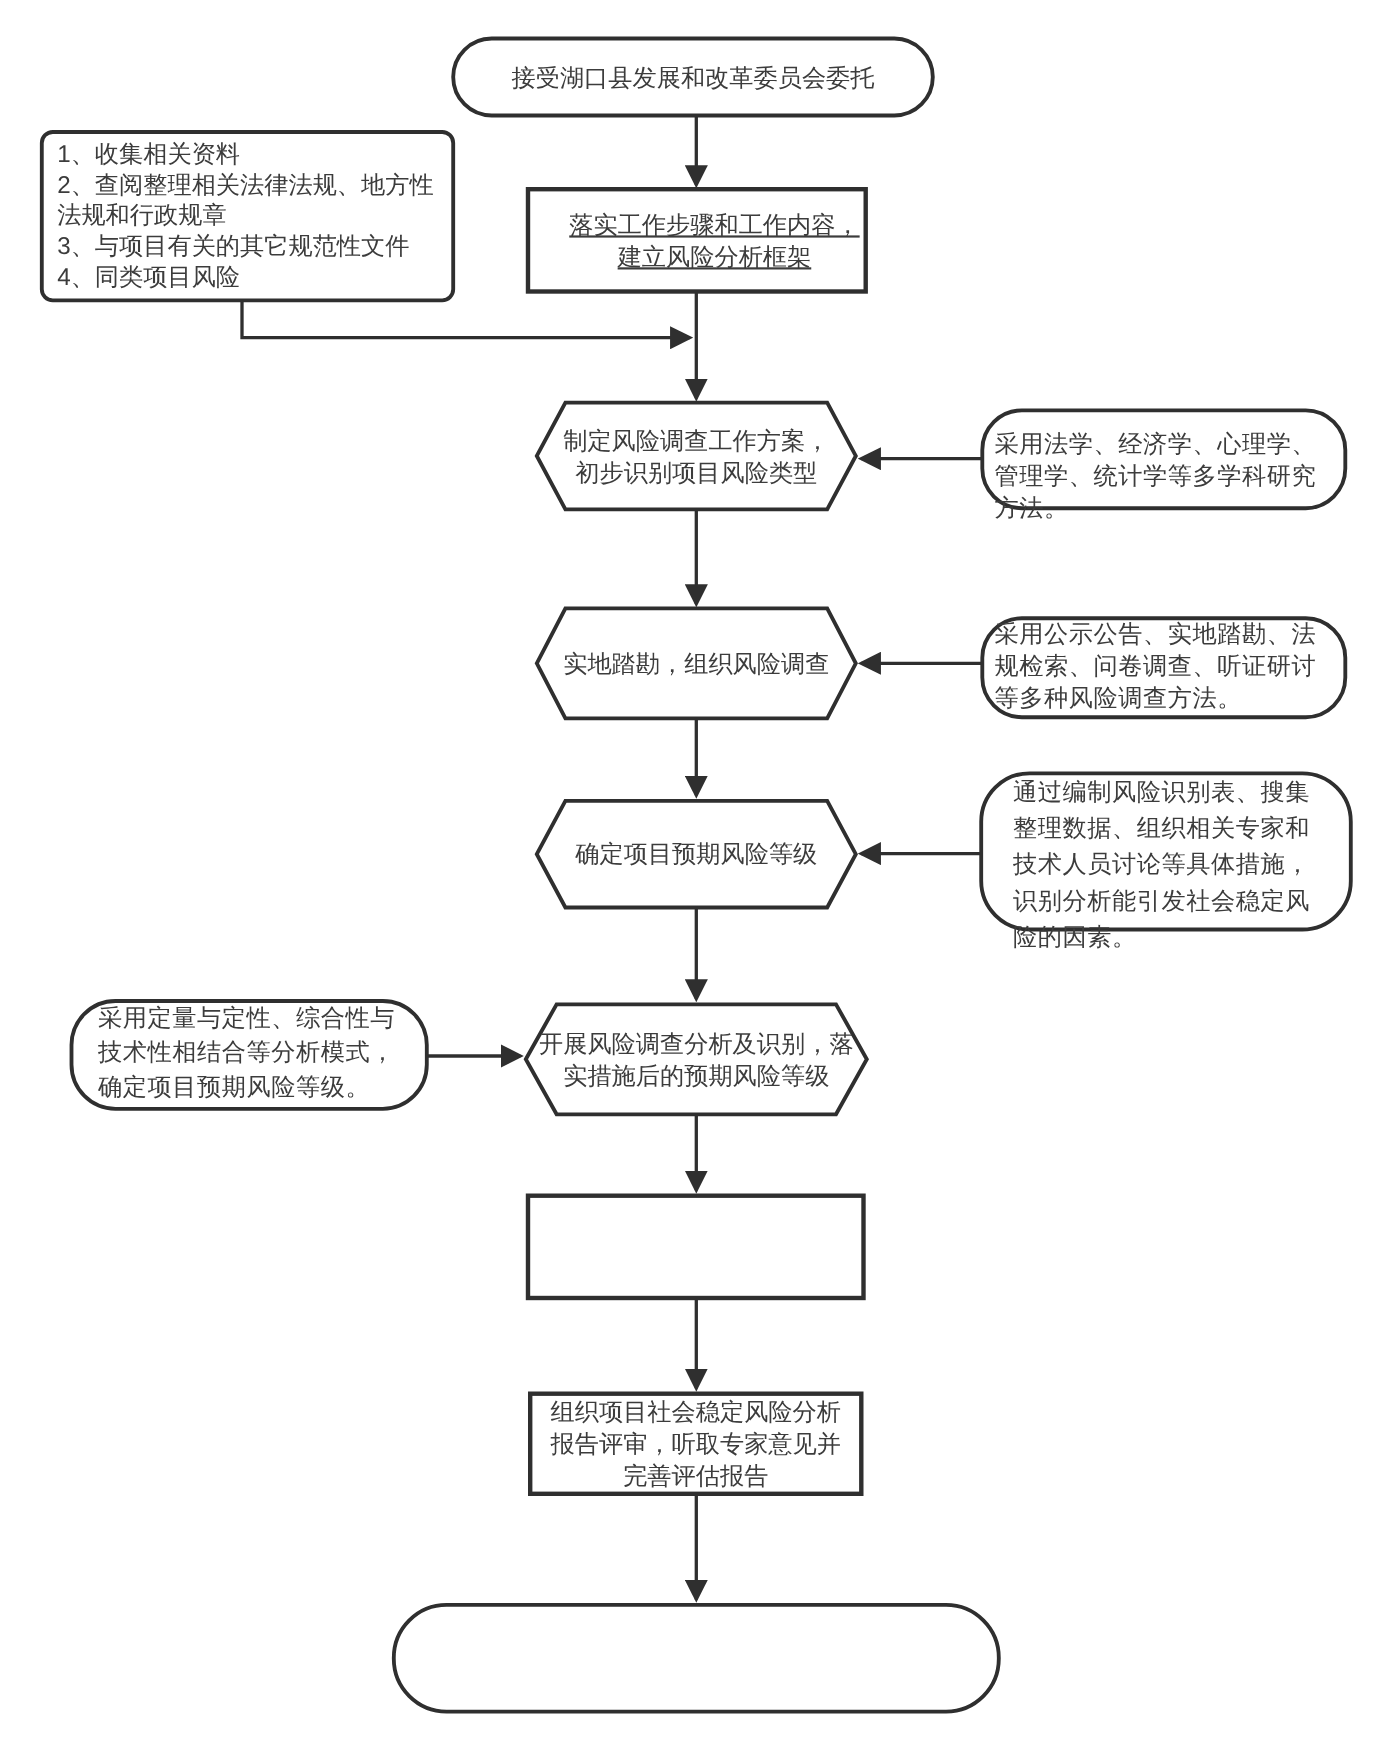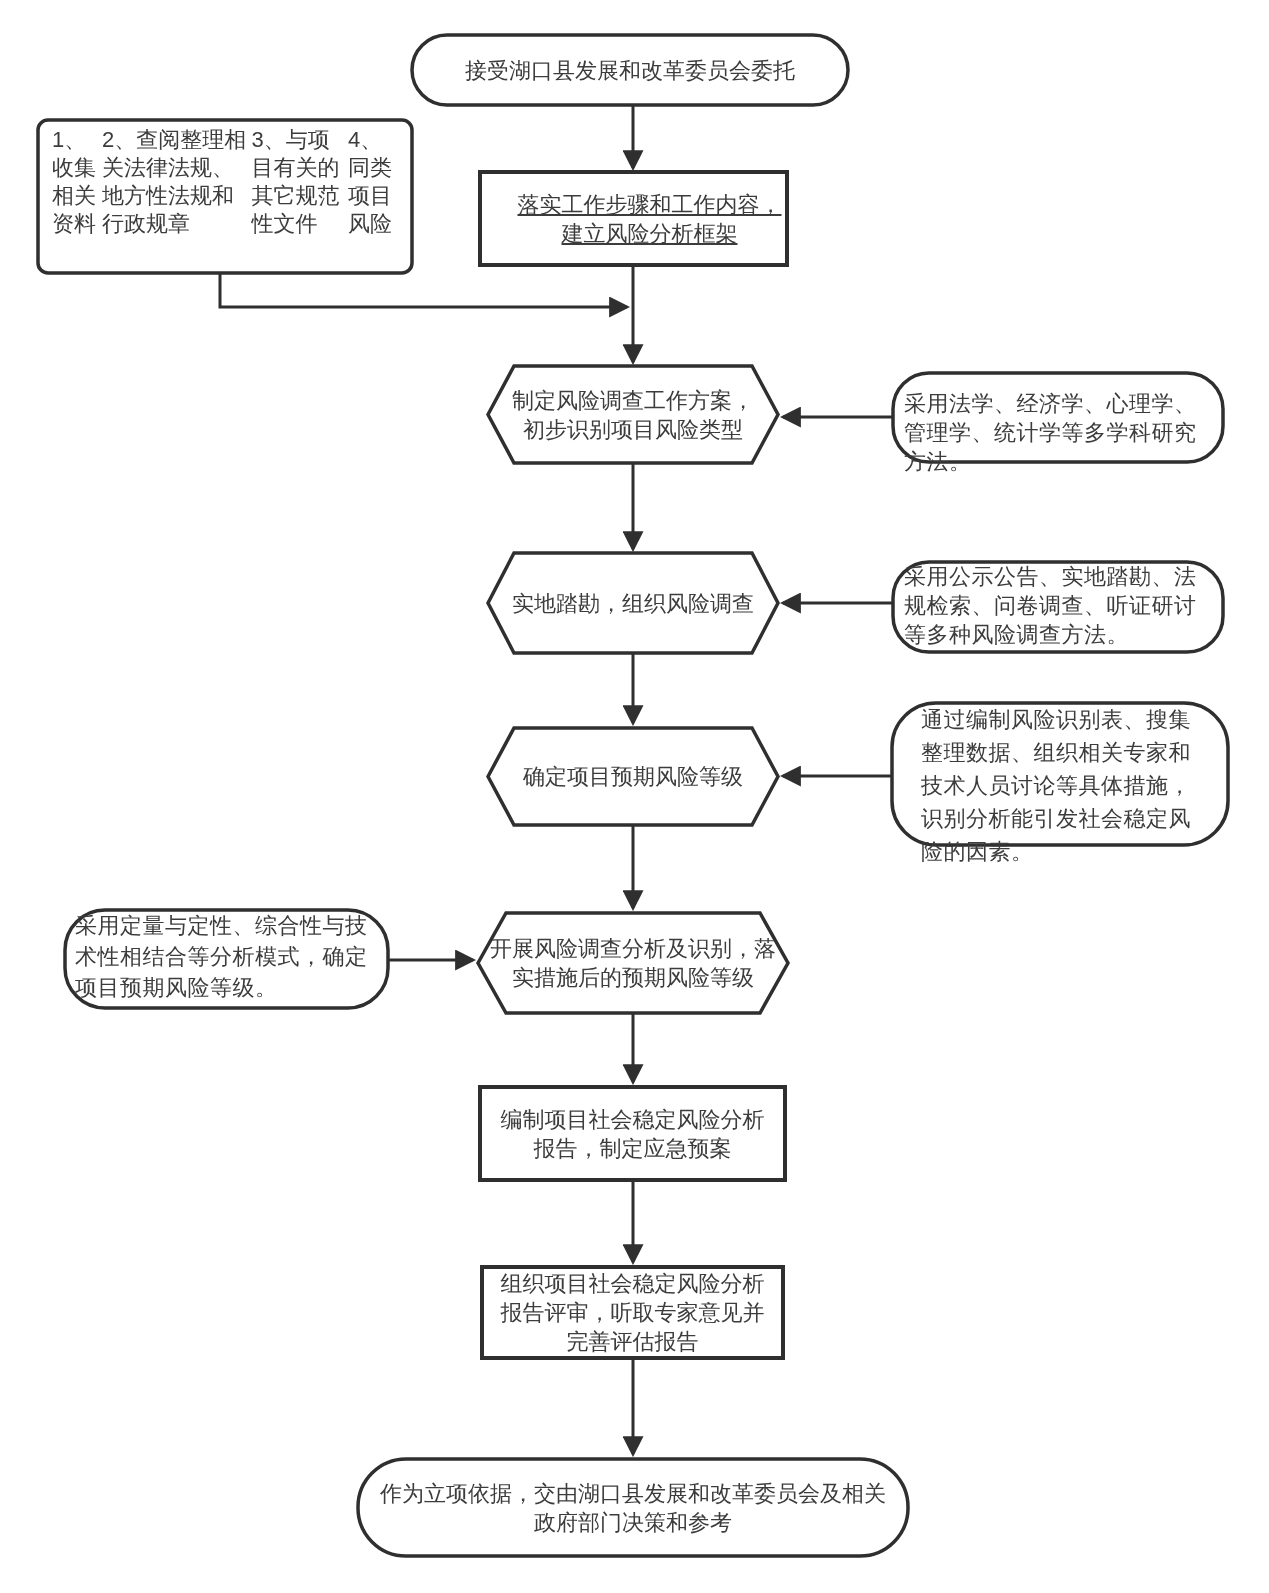--- a/index.html
+++ b/index.html
@@ -1,21 +1,21 @@
 <!DOCTYPE html>
 <html><head>
 <meta charset="utf-8">
 <style>
   html,body{margin:0;padding:0;background:#ffffff;}
   body{font-family:"Liberation Sans","DejaVu Sans",sans-serif;}
   #canvas{position:relative;width:1269px;height:1593px;background:#ffffff;overflow:hidden;}
   #shape-layer{position:absolute;left:0;top:0;width:1269px;height:1593px;}
   .txt{position:absolute;color:#3c3c3c;font-size:22px;line-height:29px;z-index:2;}
   .center{display:flex;flex-direction:column;align-items:center;justify-content:center;text-align:center;}
-  .leftalign{display:flex;justify-content:flex-end;text-align:left;box-sizing:border-box;}
+  .leftalign{display:flex;flex-direction:column;justify-content:flex-start;text-align:left;box-sizing:border-box;}
   .note{letter-spacing:0.5px;}
 </style>
 </head>
 <body>
 
 <div id="canvas">
 
   <svg id="shape-layer" viewBox="0 0 1269 1593" xmlns="http://www.w3.org/2000/svg">
     <defs>
       <marker id="arrow" viewBox="0 0 10 10" refX="8.5" refY="5" markerWidth="7" markerHeight="7" orient="auto-start-reverse">
@@ -81,45 +81,37 @@
 
   <div class="txt center" style="left:488px;top:728px;width:290px;height:97px;">
     <div>确定项目预期风险等级</div>
   </div>
 
   <div class="txt center" style="left:478px;top:913px;width:310px;height:100px;">
     <div>开展风险调查分析及识别，落</div>
     <div>实措施后的预期风险等级</div>
   </div>
 
-  <div class="txt center" style="left:480px;top:1087px;width:305px;height:93px;">
-    <div>编制项目社会稳定风险分析</div>
-    <div>报告，制定应急预案</div>
-  </div>
 
   <div class="txt center" style="left:482px;top:1267px;width:301px;height:91px;">
     <div>组织项目社会稳定风险分析</div>
     <div>报告评审，听取专家意见并</div>
     <div>完善评估报告</div>
   </div>
 
-  <div class="txt center" style="left:358px;top:1459px;width:550px;height:97px;">
-    <div>作为立项依据，交由湖口县发展和改革委员会及相关</div>
-    <div>政府部门决策和参考</div>
-  </div>
 
   <div class="txt leftalign note" style="left:893px;top:373px;width:330px;height:89px;padding:16px 11px;">
     <span>采用法学、经济学、心理学、管理学、统计学等多学科研究方法。</span>
   </div>
 
   <div class="txt leftalign note" style="left:893px;top:562px;width:330px;height:90px;padding:0 11px;border-radius:26px;">
     <span>采用公示公告、实地踏勘、法规检索、问卷调查、听证研讨等多种风险调查方法。</span>
   </div>
 
   <div class="txt leftalign note" style="left:892px;top:703px;width:336px;height:142px;padding:0 29px;line-height:33px;">
     <span>通过编制风险识别表、搜集整理数据、组织相关专家和技术人员讨论等具体措施，识别分析能引发社会稳定风险的因素。</span>
   </div>
 
-  <div class="txt leftalign note" style="left:65px;top:910px;width:323px;height:104px;padding:0 10px;line-height:31px;">
+  <div class="txt leftalign note" style="left:65px;top:910px;width:323px;height:104px;padding:0 24px;line-height:31px;">
     <span>采用定量与定性、综合性与技术性相结合等分析模式，确定项目预期风险等级。</span>
   </div>
 
 </div>
 
 </body></html>

